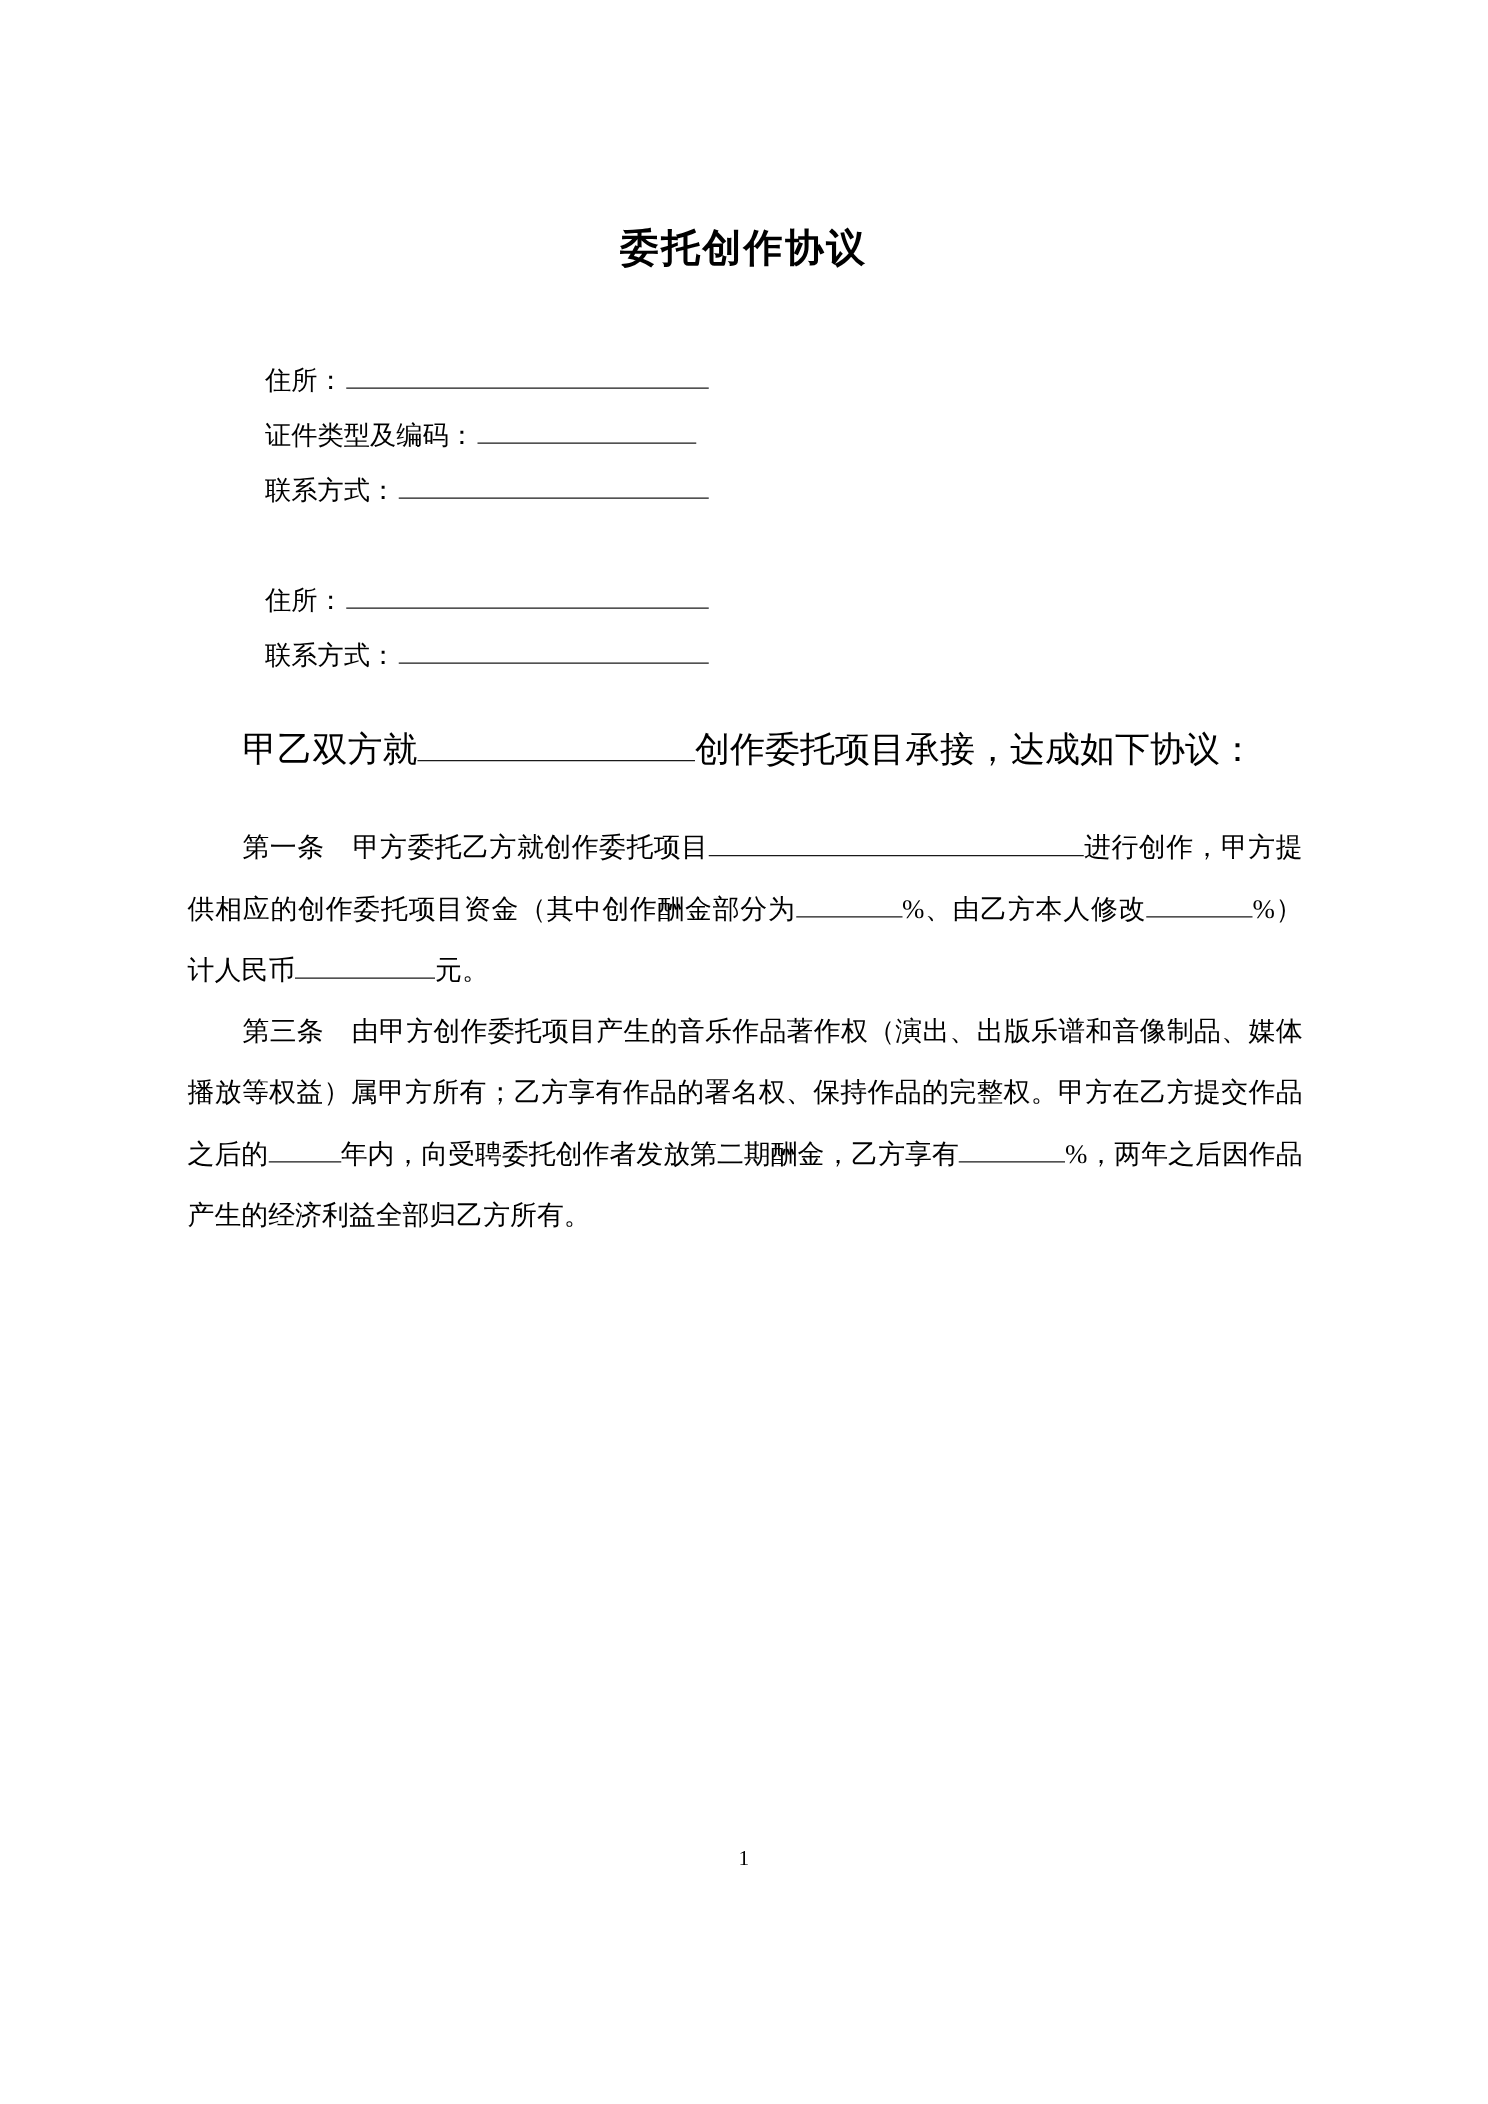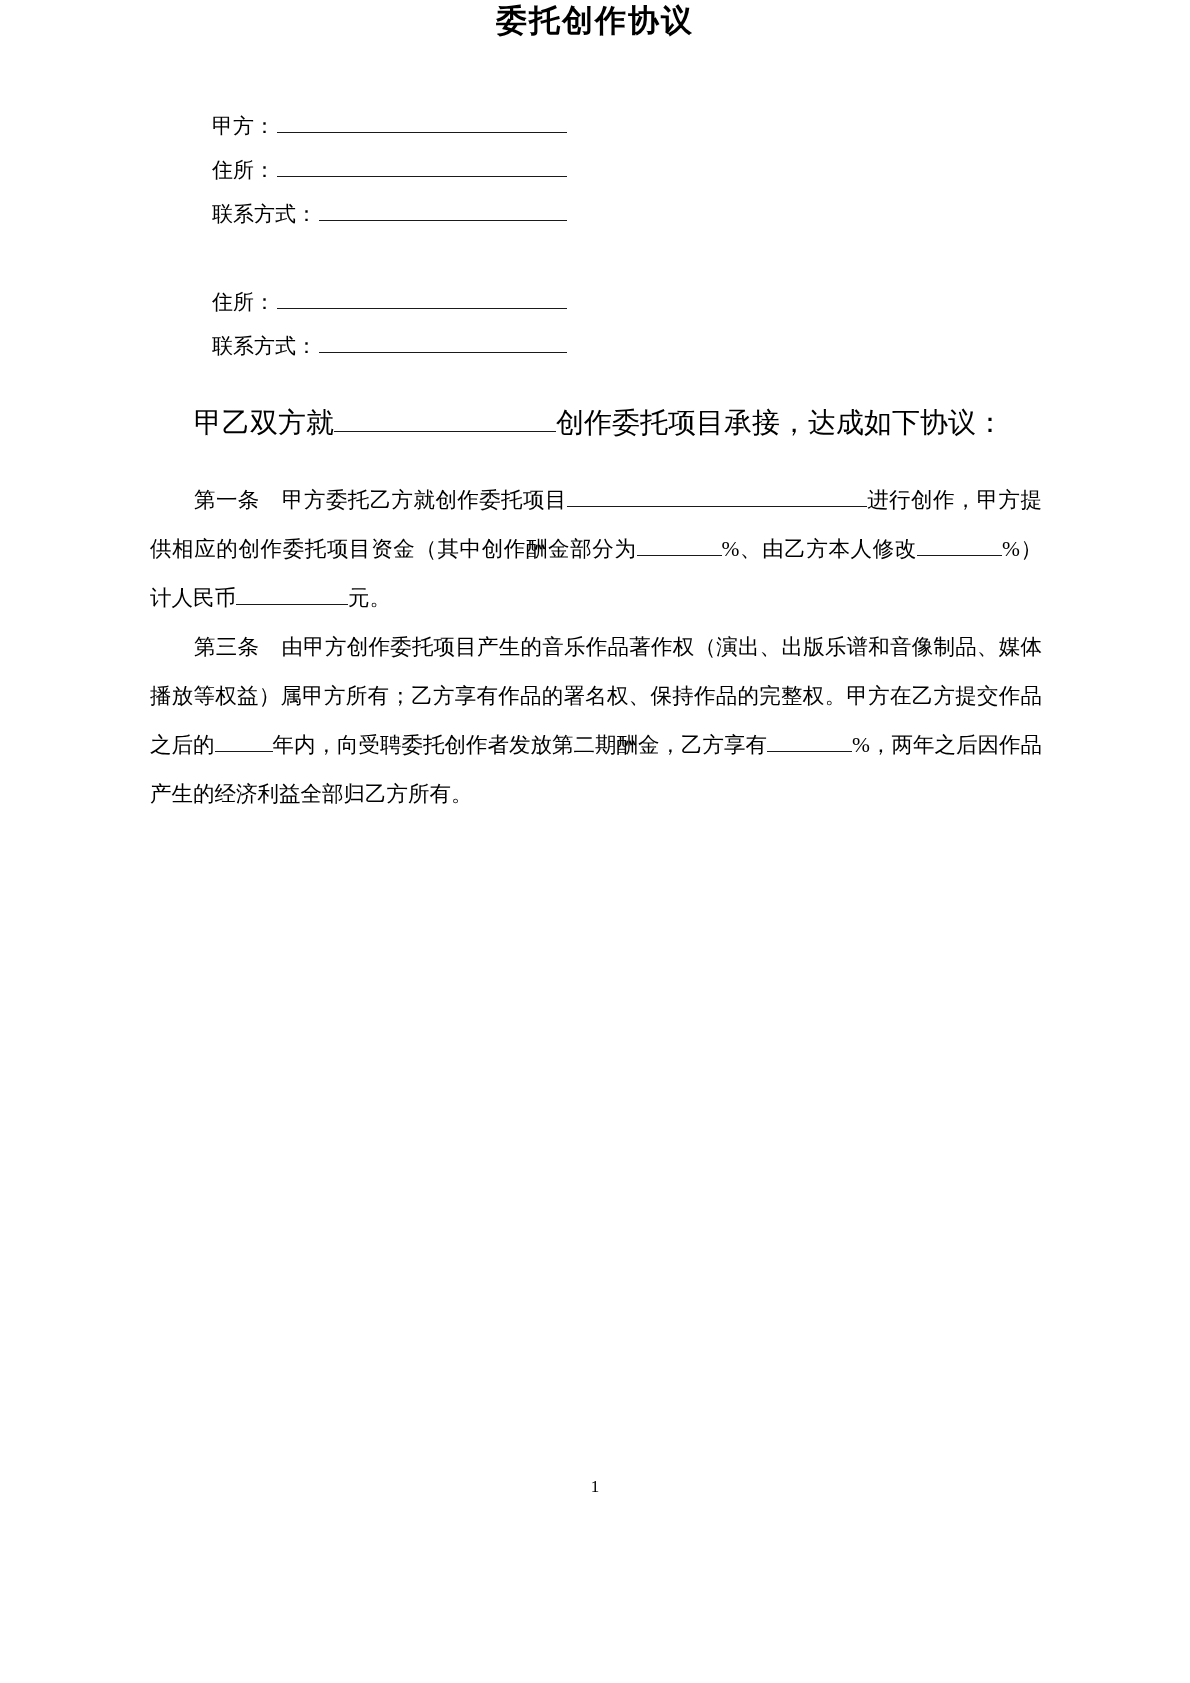--- a/index.html
+++ b/index.html
@@ -19,20 +19,21 @@
     margin: 0 auto;
     box-sizing: border-box;
     overflow: hidden;
   }
   .doc-title {
     text-align: center;
     font-size: 31px;
     font-weight: bold;
     letter-spacing: 2px;
     margin: 0;
+    padding-top: 178px;
     font-family: "Liberation Sans", "DejaVu Sans", sans-serif;
   }
   .party-block {
     margin-left: 212px;
     margin-top: 62px;
   }
   .party-row {
     font-size: 21px;
     line-height: 44px;
     white-space: nowrap;
@@ -89,24 +90,24 @@
 </style>
 </head>
 <body>
 
 <div class="page">
 
   <h1 class="doc-title">委托创作协议</h1>
 
   <div class="party-block">
     <div class="party-row">
-      <span>甲方：</span><span class="fill fill-xl"></span>
+      <span>住所：</span><span class="fill fill-xl"></span>
     </div>
     <div class="party-row">
-      <span>住所：</span><span class="fill fill-xl"></span>
+      <span>证件类型及编码：</span><span class="fill fill-md"></span>
     </div>
     <div class="party-row">
       <span>联系方式：</span><span class="fill fill-lg"></span>
     </div>
 
     <div class="gap-block"></div>
 
     <div class="party-row">
       <span>住所：</span><span class="fill fill-xl"></span>
     </div>

